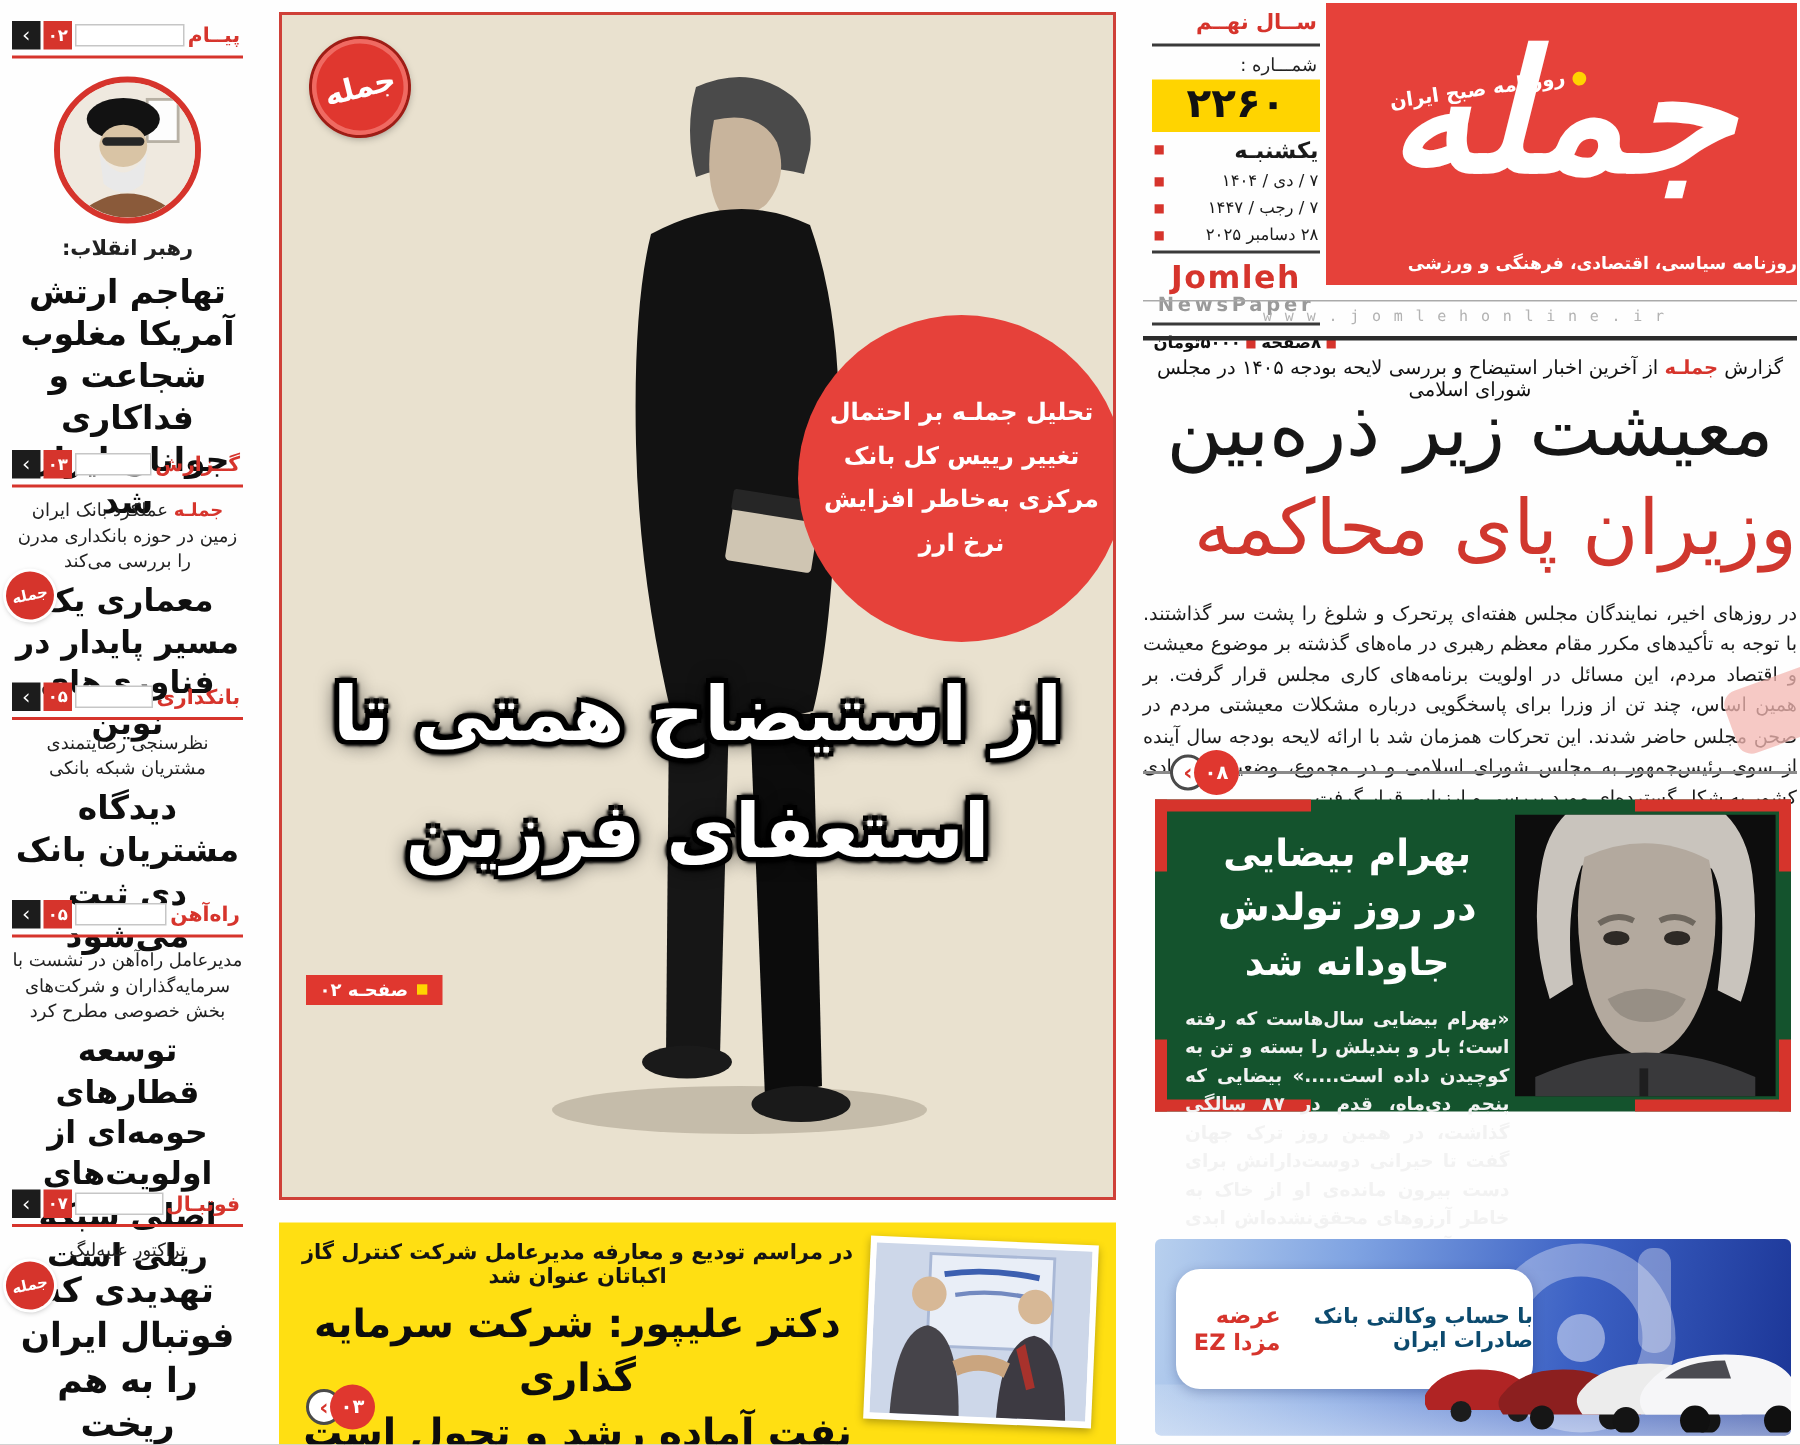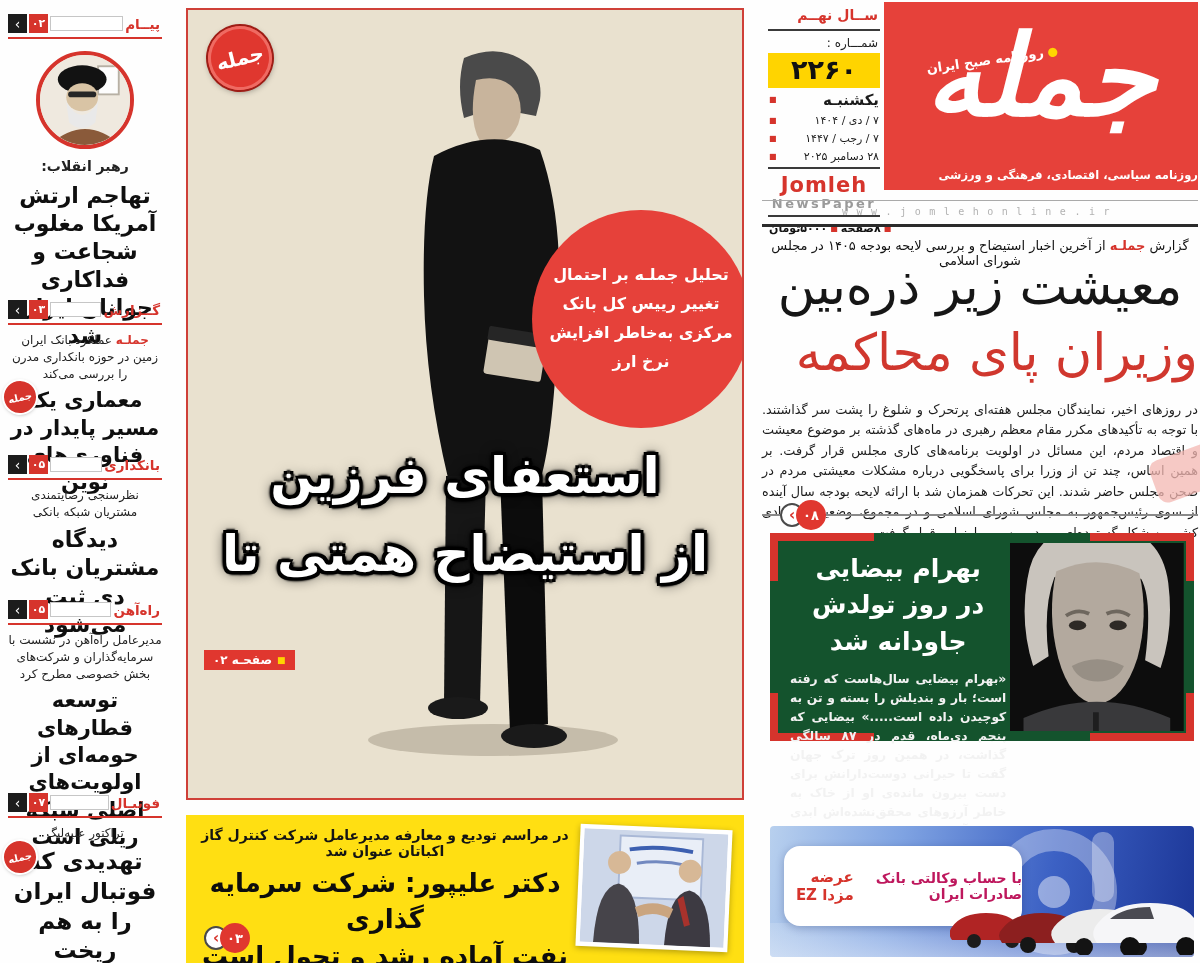--- a/index.html
+++ b/index.html
@@ -83,21 +83,21 @@
   .obit-text { width:57%; padding:8px 4px 4px 10px; }
   .obit-title { color:#fff; font-weight:bold; font-size:25px; line-height:1.45; text-align:center; direction:rtl; letter-spacing:-0.5px; }
   .obit-body { margin-top:10px; color:#f2f2f2; font-size:12.3px; font-weight:bold; line-height:1.55; direction:rtl; text-align:justify; }
   .obit-photo { width:43%; position:relative; overflow:hidden; }
 
   
   #ad { position:absolute; left:770px; top:826px; width:424px; height:131px; border-radius:4px; overflow:hidden; background:linear-gradient(100deg,#b8d0ee 0%, #7fa3e2 30%, #3c61c4 65%, #1b3596 100%); }
   #ad .floor { position:absolute; left:0; right:0; bottom:0; height:34px; background:linear-gradient(180deg, rgba(255,255,255,.15), rgba(230,238,250,.55)); }
   .ad-box { position:absolute; left:14px; top:20px; width:238px; height:80px; background:#fff; border-radius:16px; display:flex; flex-direction:row; align-items:center; justify-content:center; gap:8px; box-shadow:0 2px 8px rgba(0,20,80,.25); }
   .ad-line1 { color:#d6342c; font-weight:bold; font-size:15px; direction:rtl; }
-  .ad-line2 { color:#be185d; font-weight:bold; font-size:14px; direction:rtl; }
+  .ad-line2 { color:#0c4a6e; font-weight:bold; font-size:14px; direction:rtl; }
   .ad-logo { position:absolute; right:60px; top:-14px; opacity:.9; }
   .ad-cars { position:absolute; right:-6px; bottom:2px; }
 </style>
 </head>
 <body>
 
 <div id="page">
 
   <div class="sec-item" style="top:14px;">
     <div class="sec-head">
@@ -183,22 +183,22 @@
       <rect x="148" y="298" width="58" height="42" rx="3" transform="rotate(9 177 319)" fill="#cfc5b2"></rect>
       <rect x="150" y="292" width="56" height="14" rx="2" transform="rotate(9 178 299)" fill="#262626"></rect>
       <path d="M108 438 l40 0 -6 228 -36 0 z" fill="#161616"></path>
       <path d="M162 438 l42 0 6 248 -38 8 z" fill="#0c0c0c"></path>
       <ellipse cx="120" cy="670" rx="30" ry="11" fill="#1a1a1a"></ellipse>
       <ellipse cx="196" cy="698" rx="33" ry="12" fill="#1a1a1a"></ellipse>
     </svg>
     <div id="jomleh-badge">جمله</div>
     <div id="analysis-circle">تحلیل جملـه بر احتمال تغییر رییس کل بانک مرکزی به‌خاطر افزایش نرخ ارز</div>
     <div id="overlay-headline">
+      <div>از استیضاح همتی تا</div>
       <div>استعفای فرزین</div>
-      <div>از استیضاح همتی تا</div>
     </div>
     <div id="page-tag">
       <span class="yb">■</span>
       <span>صفحـه ۰۲</span>
     </div>
   </div>
 
   <div id="yellow-box">
     <div class="yb-photo">
       <svg width="144" height="114" viewBox="0 0 150 118">

